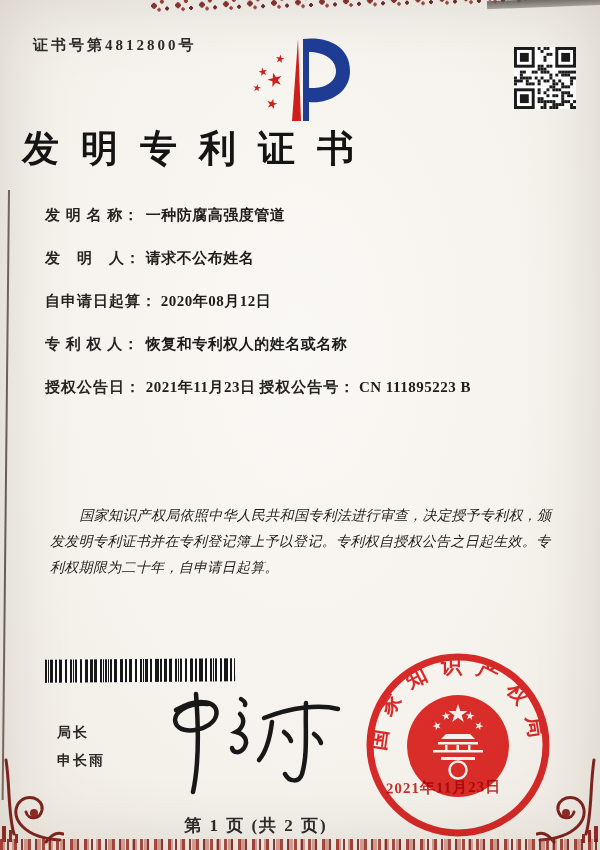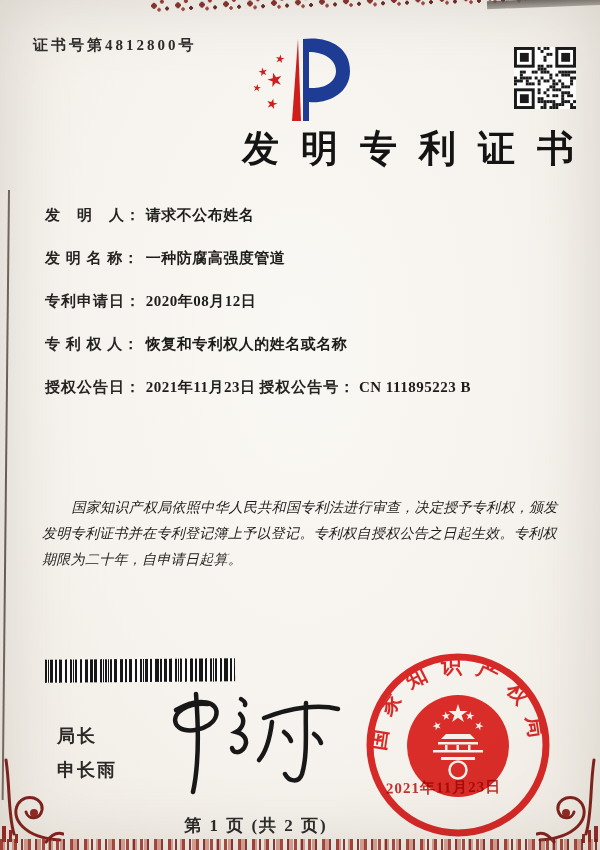--- a/index.html
+++ b/index.html
@@ -32,44 +32,44 @@
     background:linear-gradient(180deg,#4a3b33,#3a2d28 60%,#55433a);
     opacity:.75;transform:rotate(.6deg);transform-origin:top center;
   }
   .cert-no{
     position:absolute;left:33px;top:36px;font-size:15px;letter-spacing:3px;
     color:#2e2c2a;font-weight:600;
   }
   .logo{position:absolute;left:215px;top:33px;}
   .qr{position:absolute;left:514px;top:47px;background:#fdfdfd;}
   .title{
-    position:absolute;left:0;right:4px;top:124px;text-align:right;
+    position:absolute;left:0;right:12px;top:124px;text-align:left;
     font-size:37px;font-weight:700;letter-spacing:22px;padding-left:22px;
     color:#141414;font-family:"Liberation Serif",serif;
   }
   .fields{position:absolute;left:45px;top:206px;width:520px;}
   .field-row{margin-bottom:24px;font-size:15px;font-weight:600;white-space:nowrap;}
   .field-label{display:inline-block;min-width:97px;letter-spacing:1px;color:#262422;}
   .field-value{color:#1f1d1b;letter-spacing:.5px;}
   .pair2{}
   .legal{
     position:absolute;left:42px;top:494px;width:518px;
     font-family:"DejaVu Serif",serif;font-style:italic;
     font-size:14px;line-height:26px;color:#1e1c1a;
   }
-  .legal p{margin:0;text-indent:2.1em;letter-spacing:.3px;}
+  .legal p{margin:8px;text-indent:2.1em;letter-spacing:.3px;}
   .barcode{
     position:absolute;left:45px;top:659px;width:190px;height:23px;
     background-color:#fbfbfb;transform:rotate(-.4deg);
     background-image:
       repeating-linear-gradient(90deg,#171717 0 2px,transparent 2px 5px),
       repeating-linear-gradient(90deg,#171717 0 1px,transparent 1px 7px),
       repeating-linear-gradient(90deg,transparent 0 3px,#171717 3px 4px,transparent 4px 11px);
   }
-  .signoff{position:absolute;left:57px;top:724px;font-size:18px;font-weight:700;color:#2b2927;}
+  .signoff{position:absolute;left:57px;top:724px;font-size:14px;font-weight:700;color:#2b2927;}
   .signoff div{margin-bottom:10px;letter-spacing:2px;}
   .signature{position:absolute;left:148px;top:686px;}
   .seal{position:absolute;left:353px;top:646px;mix-blend-mode:multiply;opacity:.93;}
   .seal-date{
     position:absolute;left:386px;top:778px;width:160px;
     font-size:15px;font-weight:700;color:#c2201a;letter-spacing:1px;
     transform:rotate(-1deg);mix-blend-mode:multiply;opacity:.9;
     font-family:"Liberation Serif",serif;white-space:nowrap;
   }
   .footer{
@@ -232,29 +232,29 @@
       <rect x="13" y="20" width="1" height="1" fill="#1a1a1a"></rect>
       <rect x="14" y="20" width="1" height="1" fill="#1a1a1a"></rect>
       <rect x="19" y="20" width="1" height="1" fill="#1a1a1a"></rect>
       <rect x="20" y="20" width="1" height="1" fill="#1a1a1a"></rect>
     </svg>
 
   <div class="title">发明专利证书</div>
 
   <div class="fields">
     <div class="field-row">
+      <span class="field-label">发 明 名 称：</span>
+      <span class="field-value">一种防腐高强度管道</span>
+    </div>
+    <div class="field-row">
       <span class="field-label">发　明　人：</span>
       <span class="field-value">请求不公布姓名</span>
     </div>
     <div class="field-row">
-      <span class="field-label">发 明 名 称：</span>
-      <span class="field-value">一种防腐高强度管道</span>
-    </div>
-    <div class="field-row">
-      <span class="field-label">专利申请日：</span>
+      <span class="field-label">自申请日起算：</span>
       <span class="field-value">2020年08月12日</span>
     </div>
     <div class="field-row">
       <span class="field-label">专 利 权 人：</span>
       <span class="field-value">恢复和专利权人的姓名或名称</span>
     </div>
     <div class="field-row">
       <span class="field-label">授权公告日：</span>
       <span class="field-value">2021年11月23日</span>
       <span class="pair2">

